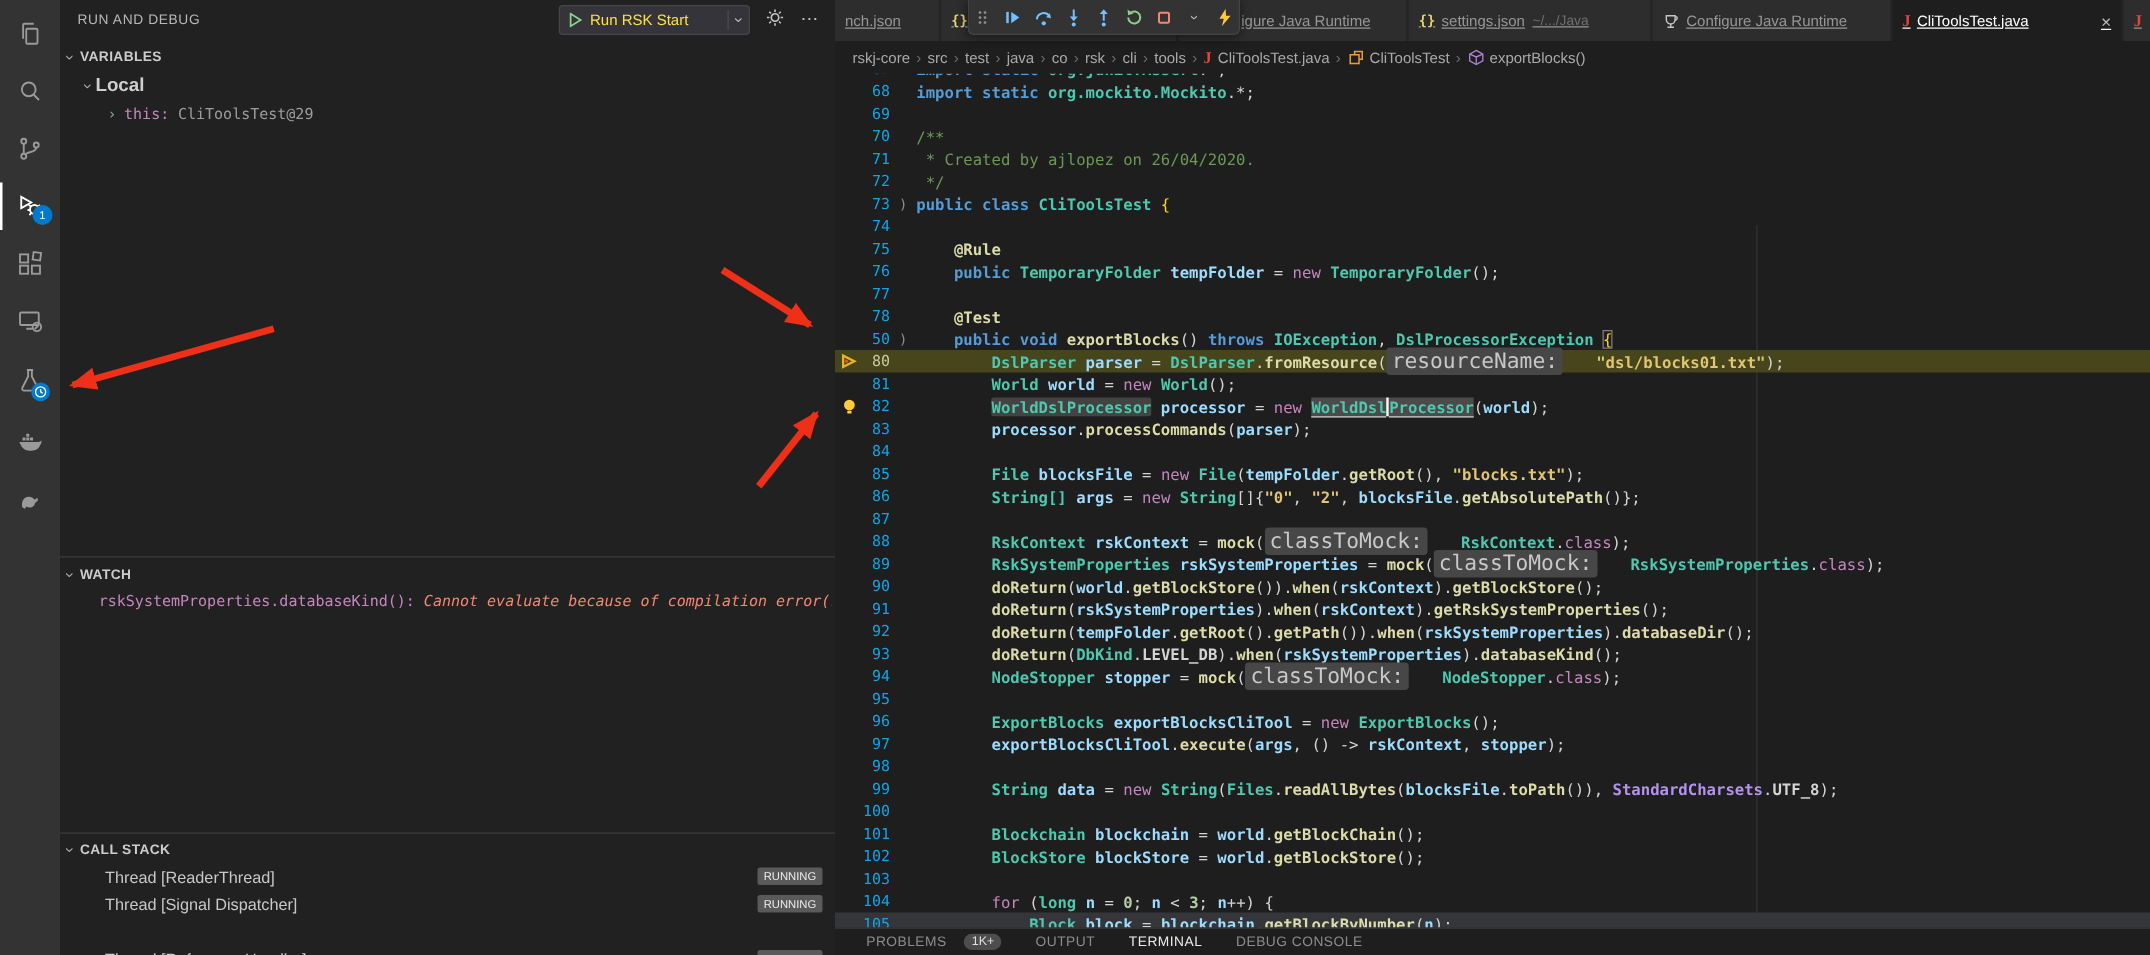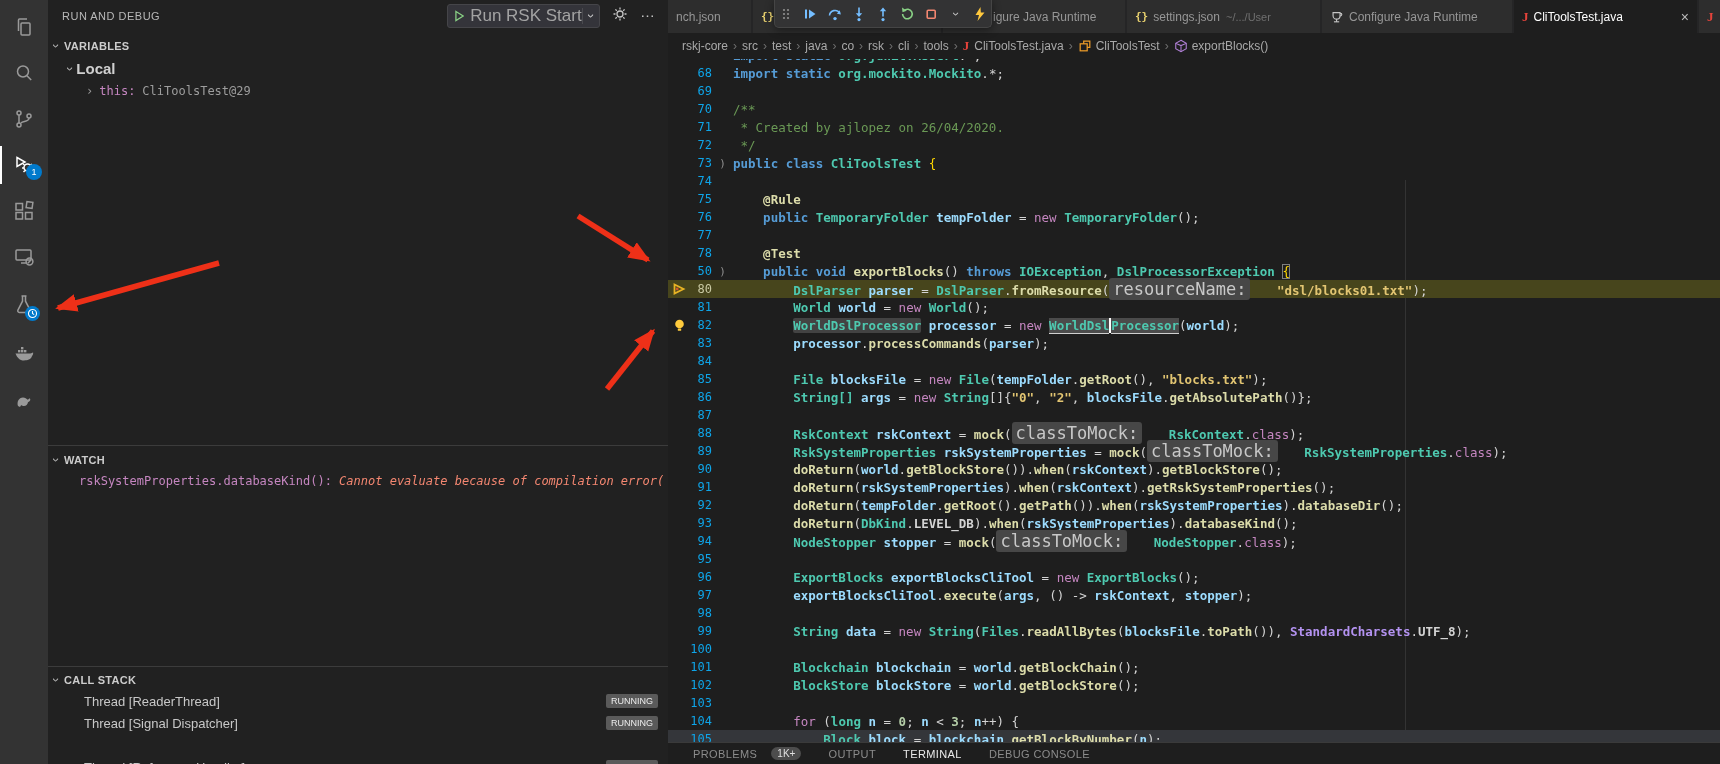--- a/index.html
+++ b/index.html
@@ -16,21 +16,21 @@
   .ab-item.active svg { stroke:#ffffff; }
   .ab-item.filled svg { fill:#9a9a9a; stroke:none; }
   #ab-active-ind { position:absolute; left:0; top:146px; width:2px; height:38px; background:#ffffff; }
   .ab-badge { position:absolute; width:16px; height:16px; border-radius:50%; background:#007acc; color:#fff;
     font-size:9px; display:flex; align-items:center; justify-content:center; z-index:3; }
   
   #sidebar { position:absolute; left:48px; top:0; width:620px; height:764px; background:#212121; overflow:hidden; }
   #sb-title { position:absolute; left:14px; top:10px; font-size:11px; color:#b8b8b8; letter-spacing:.5px; }
   #run-config { position:absolute; left:399px; top:4px; width:153px; height:24px; background:#34343a; border:1px solid #454549;
     border-radius:3px; display:flex; align-items:center; padding:0 4px 0 7px; }
-  #run-config .lbl { color:#a3a3a3; font-size:17px; flex:1; margin-left:6px; white-space:nowrap; }
+  #run-config .lbl { color:#fde047; font-size:12px; flex:1; margin-left:6px; white-space:nowrap; }
   #run-config .chev { color:#c5c5c5; border-left:1px solid #4a4a4f; padding:0 2px 0 6px; height:16px; display:flex; align-items:center; }
   .chev-down { display:inline-block; transform:rotate(90deg); font-size:13px; line-height:10px; }
   #sb-gear { position:absolute; left:564px; top:6px; }
   #sb-more { position:absolute; left:592px; top:3px; color:#c5c5c5; font-size:15px; letter-spacing:1px; }
   .section-header { position:absolute; left:0; width:100%; height:20px; display:flex; align-items:center; }
   .section-header .tw { width:16px; text-align:center; color:#b0b0b0; }
   .section-header .sh-label { font-size:11px; font-weight:bold; color:#cccccc; letter-spacing:.3px; }
   .sb-divider { position:absolute; left:0; width:100%; height:1px; background:#3c3c3c; }
   .mono { font-family:"DejaVu Sans Mono", monospace; }
   #var-local { position:absolute; left:20px; top:60px; display:flex; align-items:center; }
@@ -41,21 +41,21 @@
   #watch-row { position:absolute; left:31px; top:474px; width:586px; white-space:nowrap; overflow:hidden; font-size:12px; }
   #watch-row .expr { color:#c586c0; }
   #watch-row .err { color:#f48771; font-style:italic; }
   .cs-row { position:absolute; left:0; width:100%; height:22px; display:flex; align-items:center; }
   .cs-row .th { margin-left:36px; font-size:13px; color:#c8c8c8; flex:1; }
   .cs-row .badge { margin-right:10px; background:#5a5a5a; color:#ececec; font-size:9px; padding:2px 5px; border-radius:2px; }
   
   #editor { position:absolute; left:668px; top:0; width:1052px; height:764px; background:#1e1e1e; overflow:hidden; }
   #tabbar { position:absolute; left:0; top:0; width:100%; height:33px; background:#252526; z-index:2; }
   .tab { position:absolute; top:0; height:33px; background:#2d2d2d; display:flex; align-items:center; padding:0 8px; overflow:hidden;
-    color:#969696; font-size:12px; white-space:nowrap; }
+    color:#969696; font-size:12px; white-space:nowrap;text-decoration:underline; }
   .tab.active { background:#1e1e1e; color:#ffffff; }
   .tab .detail { color:#6f6f6f; font-size:11px; margin-left:6px; }
   .tab .close { margin-left:auto; padding-left:10px; color:#bcbcbc; font-size:14px; }
   .ic-braces { color:#e8d16f; font-weight:bold; font-size:11px; font-family:"DejaVu Sans Mono", monospace; margin-right:5px; }
   .ic-java { color:#e5433b; font-weight:bold; font-size:13px; margin-right:5px; font-family:"Liberation Serif", serif; }
   .tab-icon { margin-right:5px; display:inline-flex; }
   #debug-toolbar { position:absolute; left:106px; top:0; width:218px; height:28px; background:#333334; border:1px solid #454545; border-top:none;
     border-radius:0 0 5px 5px; box-shadow:0 2px 8px rgba(0,0,0,.45); z-index:6; display:flex; align-items:center; justify-content:center; gap:2px; }
   .dbg-btn { width:23px; height:22px; display:flex; align-items:center; justify-content:center; border-radius:3px; }
   #breadcrumb { position:absolute; left:0; top:33px; width:100%; height:26px; background:#1e1e1e; z-index:3;
@@ -255,21 +255,21 @@
         <div class="tab" style="left: 85px; width: 188px;">
           <span class="ic-braces">{}</span>
           <span></span>
         </div>
         <div class="tab" style="left: 275px; width: 182px; padding-left: 50px;">
           <span>igure Java Runtime</span>
         </div>
         <div class="tab" style="left: 459px; width: 193px;">
           <span class="ic-braces">{}</span>
           <span>settings.json</span>
-          <span class="detail">~/.../User</span>
+          <span class="detail">~/.../Java</span>
         </div>
         <div class="tab" style="left: 654px; width: 190px;">
           <span class="tab-icon">
             <svg width="14" height="14" viewBox="0 0 16 16" fill="none" stroke="#c5c5c5" stroke-width="1.3">
               <path d="M3.5 3h8v3.5a4 4 0 0 1-8 0z"></path>
               <path d="M11.5 4h1.6a1.8 1.8 0 0 1-1.8 2.8"></path>
               <path d="M4.5 13.5h6"></path>
               <path d="M7.5 10.5v3"></path>
             </svg>
           </span>

